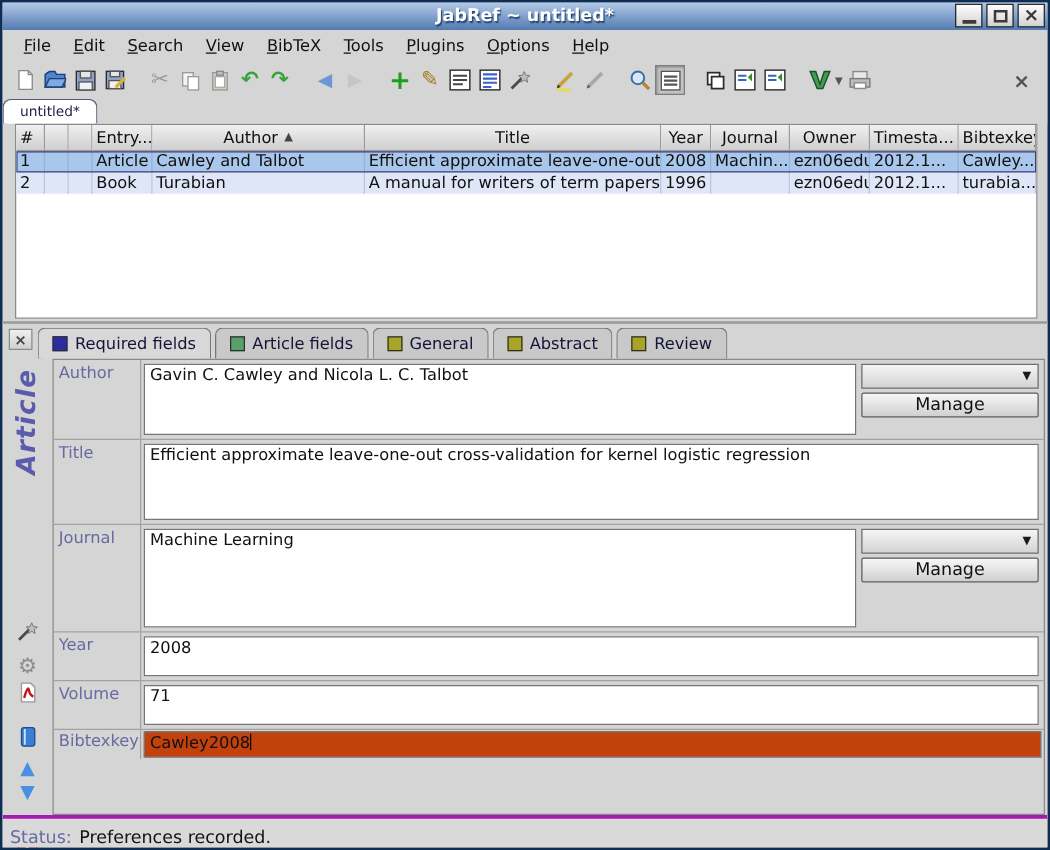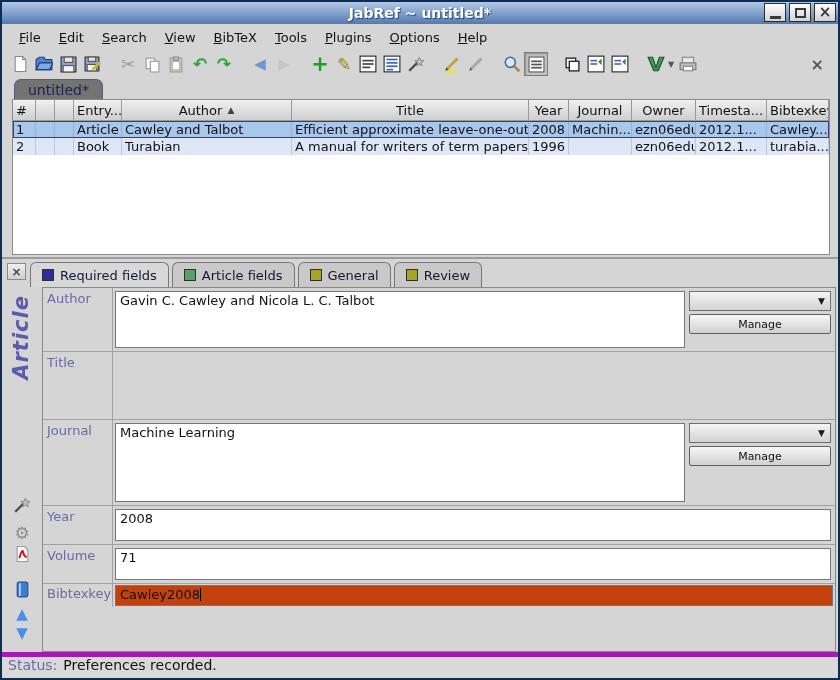--- a/index.html
+++ b/index.html
@@ -35,23 +35,23 @@
   .g-green{color:#3aa23a;font-size:17px;font-weight:bold;line-height:1;}
   .g-plus{color:#1f9e1f;font-size:21px;font-weight:bold;line-height:1;}
   .g-back{color:#6b97d8;font-size:15px;line-height:1;}
   .g-fwd{color:#c6c6c6;font-size:15px;line-height:1;}
   .g-cut{color:#9a9a9a;font-size:17px;line-height:1;}
   .g-pencil{color:#a2801f;font-size:17px;line-height:1;}
   .tb-close{margin-left:auto;margin-right:6px;color:#555;font-size:16px;font-weight:bold;}
 
   
   .tabstrip{position:absolute;left:0;top:76px;right:0;height:21px;background:#d5d5d5;}
-  .file-tab{position:absolute;left:12px;bottom:0;height:19px;padding:0 13px;
-    background:#737373;border:1px solid #5a5a7a;border-bottom:none;border-radius:7px 7px 0 0;
-    font-size:14px;color:#22224a;display:flex;align-items:center;}
+  .file-tab{position:absolute;left:0;bottom:0;height:19px;padding:0 13px;
+    background:#ffffff;border:1px solid #5a5a7a;border-bottom:none;border-radius:7px 7px 0 0;
+    font-size:11px;color:#22224a;display:flex;align-items:center;}
 
   
   .table-wrap{position:absolute;left:10px;top:97px;width:818px;height:156px;background:#fff;
     border:1px solid #8a8a8a;box-sizing:border-box;overflow:hidden;}
   .thead{display:flex;height:21px;}
   .th{box-sizing:border-box;height:21px;background:linear-gradient(#f0f0f0,#cfcfcf);
     border-right:1px solid #9a9a9a;border-bottom:1px solid #9a9a9a;
     font-size:13px;display:flex;align-items:center;padding:0 3px;white-space:nowrap;overflow:hidden;}
   .th.center{justify-content:center;}
   .sort{font-size:9px;margin-left:5px;color:#444;}
@@ -98,28 +98,28 @@
   .fmain{flex:1;position:relative;}
   .fbox{position:absolute;left:2px;top:3px;bottom:3px;background:#fff;border:1px solid #767676;
     box-sizing:border-box;padding:1px 4px;font-size:13px;overflow:hidden;white-space:nowrap;}
   .fbox.full{right:4px;}
   .fbox.withside{right:150px;}
   .fside{position:absolute;right:4px;top:3px;width:142px;}
   .combo{height:20px;background:linear-gradient(#f5f5f5,#d3d3d3);border:1px solid #6f6f6f;
     box-sizing:border-box;position:relative;margin-bottom:3px;}
   .combo-arrow{position:absolute;right:5px;top:5px;font-size:9px;color:#1a1a1a;line-height:1;}
   .btn{height:20px;background:linear-gradient(#f7f7f7,#d0d0d0);border:1px solid #5f5f5f;border-radius:2px;
-    box-sizing:border-box;display:flex;align-items:center;justify-content:center;font-size:11px;margin-bottom:9px;}
+    box-sizing:border-box;display:flex;align-items:center;justify-content:center;font-size:14px;margin-bottom:9px;}
   .key-row .flabel{padding-top:2px;}
   .fbox.keybox{left:2px;right:2px;top:1px;bottom:1px;background:#c2410c;}
   .caret{display:inline-block;width:1px;height:13px;background:#000;vertical-align:-2px;}
 
   
   .statusbar{position:absolute;left:0;top:650px;right:0;height:26px;background:#d9d9d9;
-    border-top:5px solid #a21caf;display:flex;align-items:flex-start;padding-left:6px;font-size:14px;box-sizing:border-box;}
+    border-top:3px solid #a21caf;display:flex;align-items:flex-end;padding-left:6px;font-size:14px;box-sizing:border-box;}
   .st-label{color:#6a6aa2;margin-right:6px;}
 </style>
 </head>
 <body>
 
 <div class="window">
 
   <div class="titlebar">
     <span class="title">JabRef ~ untitled*</span>
     <div class="win-btns">
@@ -354,20 +354,24 @@
       <div class="etab">
         <span class="sq" style="background:#5aa06a;"></span>
         <span>Article fields</span>
       </div>
       <div class="etab">
         <span class="sq" style="background:#a8a428;"></span>
         <span>General</span>
       </div>
       <div class="etab">
         <span class="sq" style="background:#a8a428;"></span>
+        <span>Abstract</span>
+      </div>
+      <div class="etab">
+        <span class="sq" style="background:#a8a428;"></span>
         <span>Review</span>
       </div>
     </div>
 
     <div class="sidebar">
       <div class="vlabel">Article</div>
       <div class="side-ic" style="top:208px;">
           <svg width="18" height="18" viewBox="0 0 16 16">
             <line x1="2" y1="14" x2="10" y2="6" stroke="#4a4a4a" stroke-width="2"></line>
             <polygon points="11,2 12.2,4.6 15,5 12.8,6.8 13.4,9.6 11,8 8.6,9.6 9.2,6.8 7,5 9.8,4.6" fill="#bfbfbf" stroke="#6a6a6a" stroke-width=".6"></polygon>
@@ -405,20 +409,23 @@
             <div class="combo">
                 <span class="combo-arrow">▼</span>
               </div>
             <div class="btn">Manage</div>
           </div>
         </div>
       </div>
 
       <div class="frow" style="height:68px;">
         <div class="flabel">Title</div>
+        <div class="fmain">
+          <div class="fbox full"><span>Efficient approximate leave-one-out cross-validation for kernel logistic regression</span></div>
+        </div>
       </div>
 
       <div class="frow" style="height:86px;">
         <div class="flabel">Journal</div>
         <div class="fmain">
           <div class="fbox withside"><span>Machine Learning</span></div>
           <div class="fside">
             <div class="combo">
                 <span class="combo-arrow">▼</span>
               </div>

